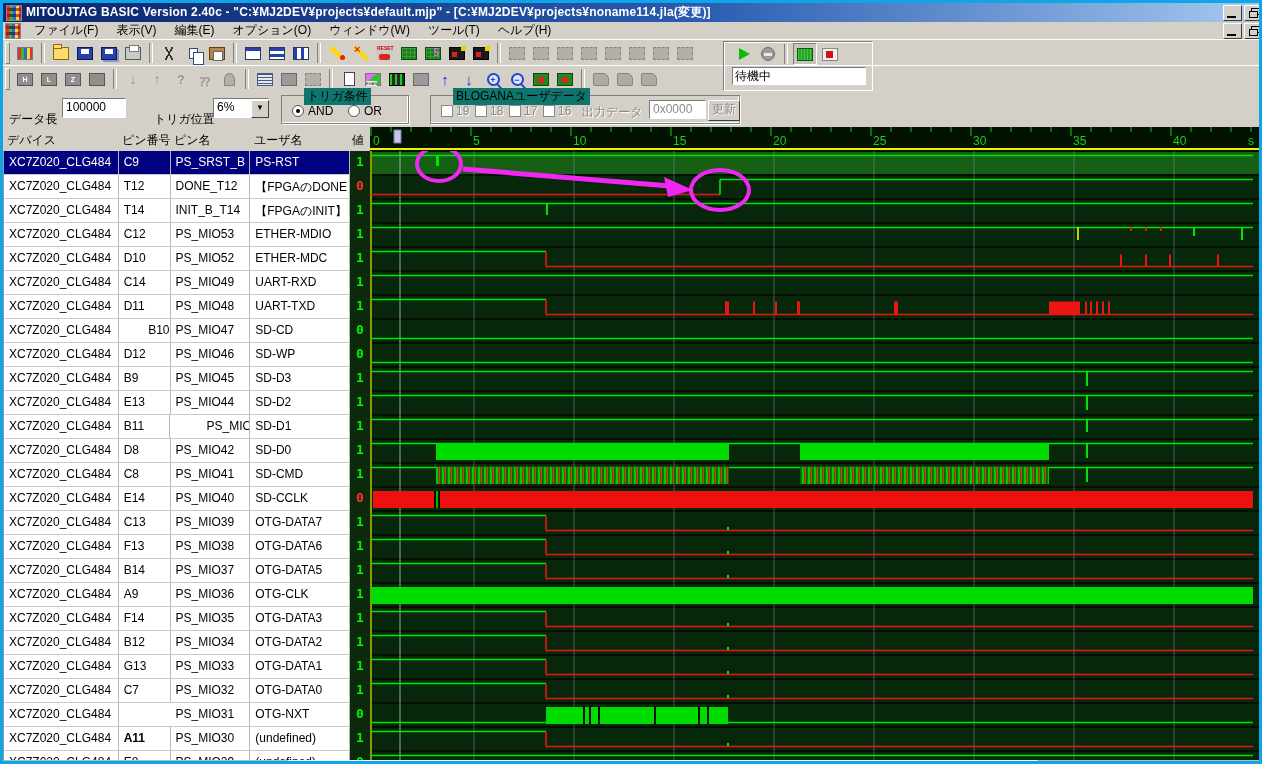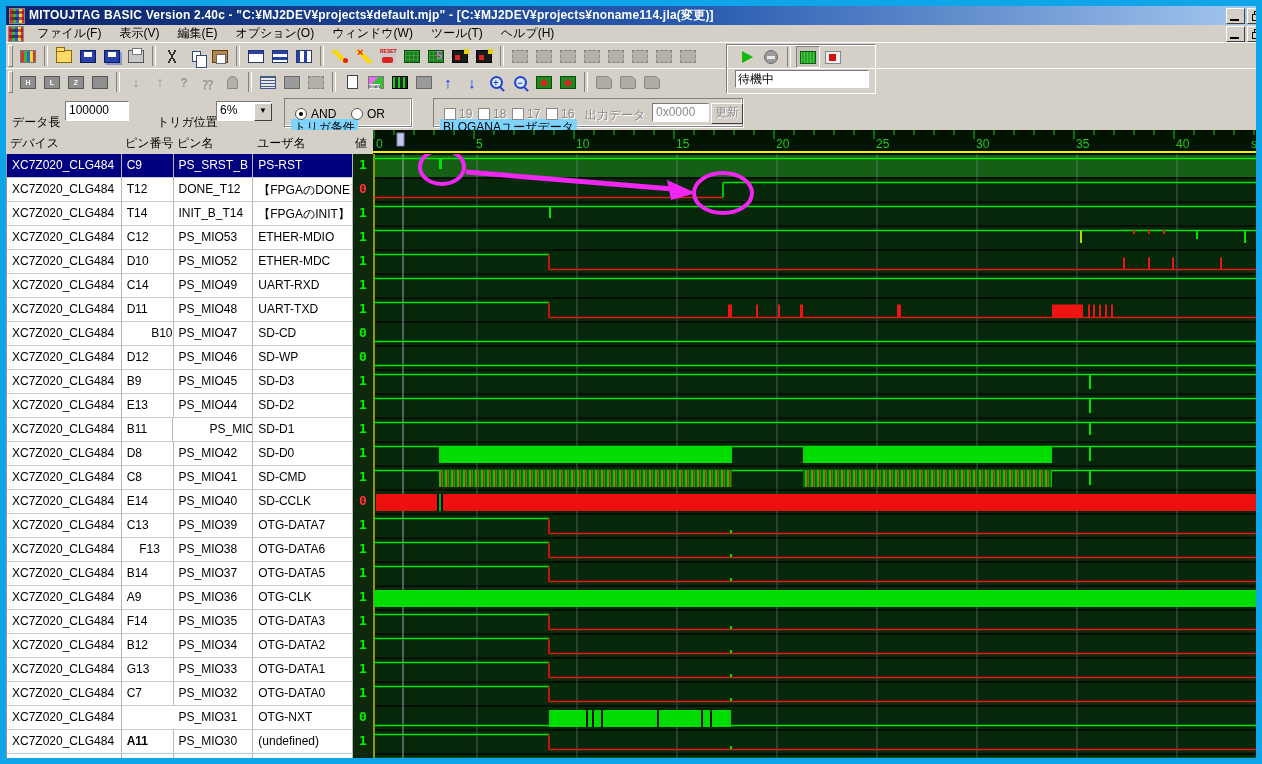--- a/index.html
+++ b/index.html
@@ -1,17 +1,17 @@
 <!DOCTYPE html>
 <html><head>
 <meta charset="utf-8">
 <style>
   html,body{margin:0;padding:0;background:#555;}
   #root{position:relative;width:1262px;height:764px;background:#d4d0c8;
-    font-family:"Liberation Sans",sans-serif;overflow:hidden;border:6px solid #0ea5e9;box-sizing:border-box;}
+    font-family:"Liberation Sans",sans-serif;overflow:hidden;border:3px solid #0ea5e9;box-sizing:border-box;}
   
   .titlebar{position:absolute;left:0;top:0;width:1262px;height:19px;
     background:linear-gradient(90deg,#0a246a 0%,#2a5bb0 55%,#a6caf0 100%);
     color:#fff;font-size:12px;font-weight:bold;display:flex;align-items:center;}
   .appicon{width:14px;height:14px;margin:0 4px 0 3px;border:1px solid #888;
     background:repeating-linear-gradient(90deg,#d33 0 3px,#3b3 3px 6px,#36c 6px 9px,#ed3 9px 12px),
                repeating-linear-gradient(0deg,#fff 0 3px,#c6c 3px 6px);background-blend-mode:multiply;}
   .titletext{white-space:nowrap;overflow:hidden;letter-spacing:.2px;}
   .winbtns{position:absolute;right:2px;top:2px;display:flex;gap:2px;}
   .winbtn{width:17px;height:14px;background:#d4d0c8;border:1px solid;border-color:#fff #404040 #404040 #fff;
@@ -98,21 +98,21 @@
     border:1px solid;border-color:#7a7a7a #fff #fff #7a7a7a;font-size:12px;line-height:16px;padding-left:2px;}
   
   .controls{position:absolute;left:0;top:88px;width:1262px;height:36px;background:#d4d0c8;
     border-bottom:1px solid #808080;font-size:12px;color:#000;}
   .clabel{position:absolute;top:20px;}
   .sunken{position:absolute;background:#fff;border:1px solid;border-color:#7a7a7a #fff #fff #7a7a7a;
     font-size:12px;padding:1px 3px;box-sizing:border-box;}
   .combobtn{position:absolute;width:16px;height:16px;background:#d4d0c8;border:1px solid;
     border-color:#fff #404040 #404040 #fff;font-size:8px;text-align:center;line-height:14px;}
   .groupbox{position:absolute;border:1px solid #808080;box-shadow:1px 1px 0 #fff,-1px -1px 0 #fff inset;}
-  .grouplegend{position:absolute;top:-8px;left:6px;background:#7dd3fc;padding:0 3px;font-size:12px;margin-top:28px;}
+  .grouplegend{position:absolute;top:-8px;left:22px;background:#0f766e;padding:0 3px;font-size:12px;}
   .radio{display:inline-block;width:10px;height:10px;border-radius:50%;background:#fff;
     border:1px solid #555;vertical-align:-2px;margin-right:4px;position:relative;}
   .radio.on::after{content:"";position:absolute;left:3px;top:3px;width:4px;height:4px;border-radius:50%;background:#000;}
   .chk{display:inline-block;width:10px;height:10px;background:#fff;border:1px solid #8a8a8a;vertical-align:-2px;margin-right:3px;}
   .dim{color:#8a8a8a;text-shadow:1px 1px 0 #fff;}
   .btn{position:absolute;background:#d4d0c8;border:1px solid;border-color:#fff #404040 #404040 #fff;
     font-size:12px;text-align:center;}
   
   .headerstrip{position:absolute;left:0;top:124px;width:1262px;height:24px;}
   .thead{position:absolute;left:0;top:0;width:367px;height:24px;background:#d4d0c8;
@@ -538,21 +538,21 @@
           <div class="tcell" style="width: 100px;">SD-CCLK</div>
         </div>
         <div class="trow">
           <div class="tcell" style="width: 115px;">XC7Z020_CLG484</div>
           <div class="tcell" style="width: 52px;">C13</div>
           <div class="tcell" style="width: 80px;">PS_MIO39</div>
           <div class="tcell" style="width: 100px;">OTG-DATA7</div>
         </div>
         <div class="trow">
           <div class="tcell" style="width: 115px;">XC7Z020_CLG484</div>
-          <div class="tcell" style="width: 52px; text-align: center;">F13</div>
+          <div class="tcell" style="width: 52px;">F13</div>
           <div class="tcell" style="width: 80px;">PS_MIO38</div>
           <div class="tcell" style="width: 100px;">OTG-DATA6</div>
         </div>
         <div class="trow">
           <div class="tcell" style="width: 115px;">XC7Z020_CLG484</div>
           <div class="tcell" style="width: 52px;">B14</div>
           <div class="tcell" style="width: 80px;">PS_MIO37</div>
           <div class="tcell" style="width: 100px;">OTG-DATA5</div>
         </div>
         <div class="trow">

